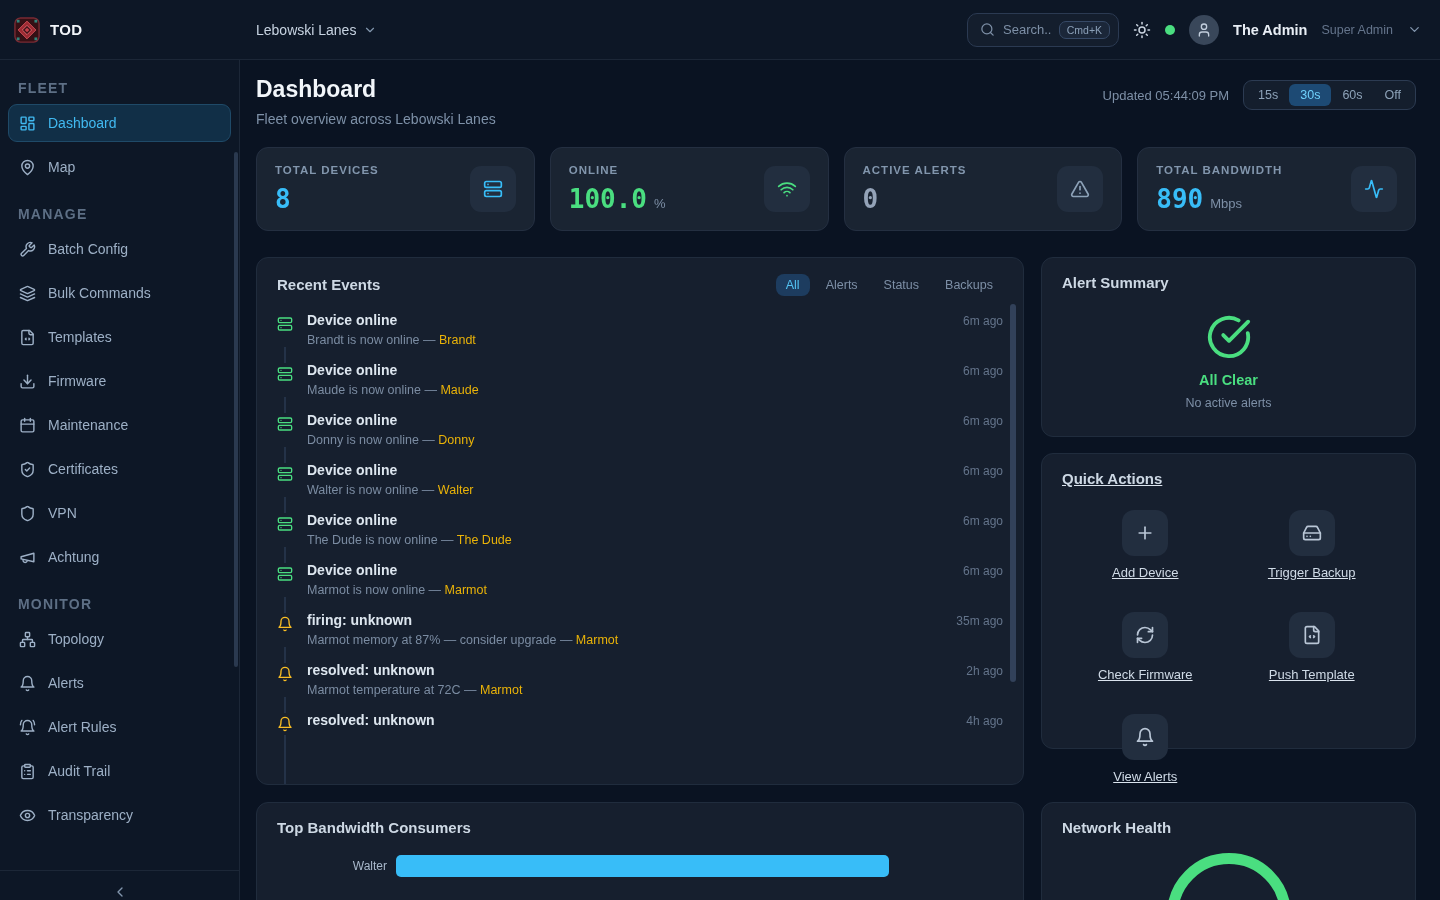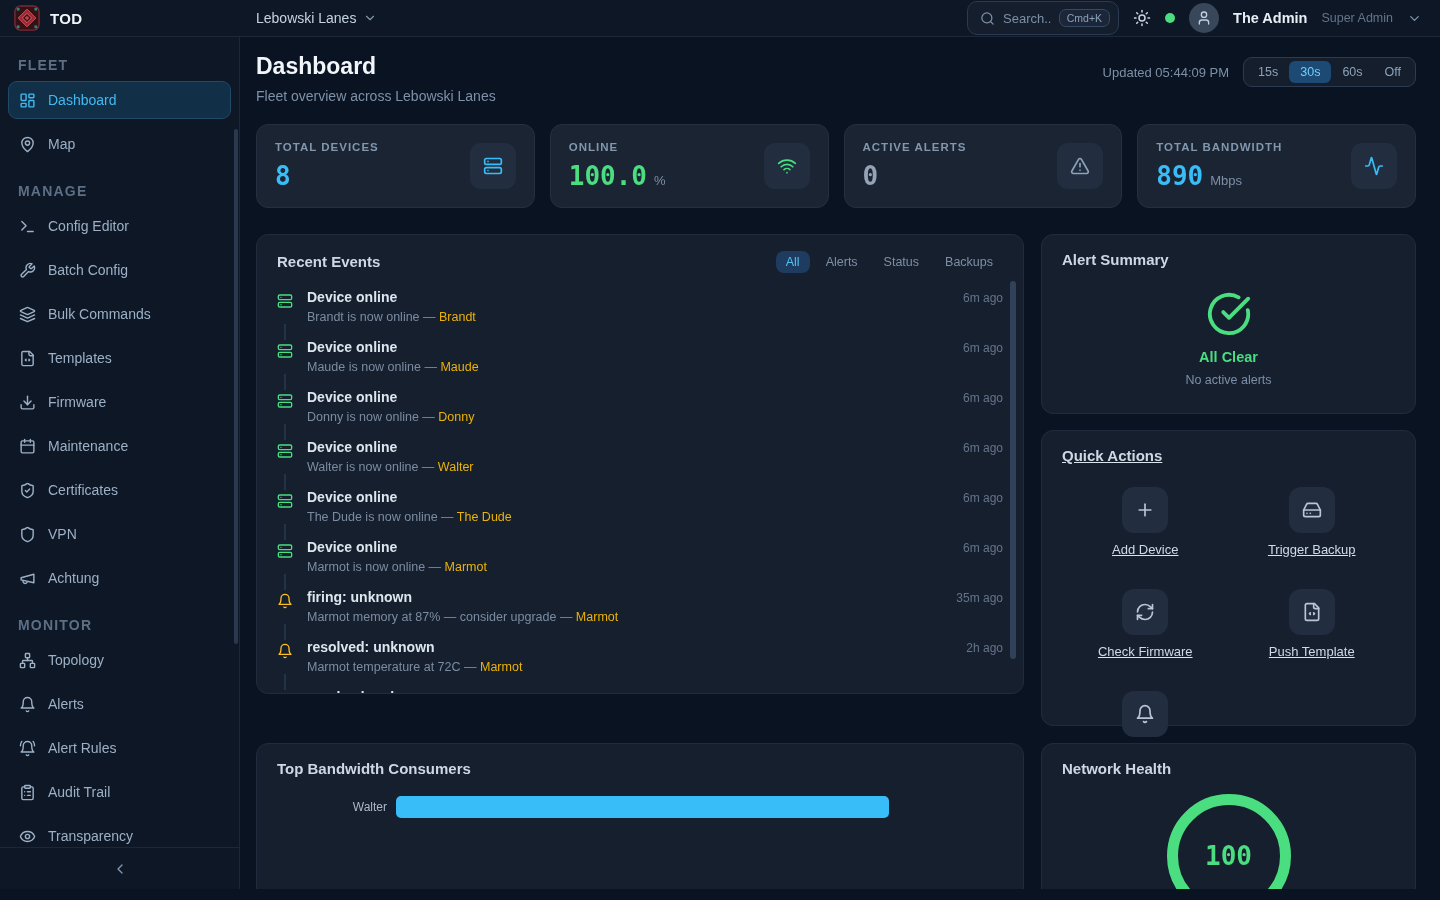--- a/index.html
+++ b/index.html
@@ -5,21 +5,21 @@
   * { box-sizing: border-box; margin: 0; padding: 0; }
   html,body { width:1440px; height:900px; overflow:hidden; }
   body {
     background:#0a1322;
     font-family:"Liberation Sans", sans-serif;
     color:#dbe4ee;
   }
   svg { display:block; }
 
   
-  .topbar { height:37px; display:flex; align-items:center; background:#0d1726; border-bottom:1px solid #1c2737; }
+  .topbar { height:60px; display:flex; align-items:center; background:#0d1726; border-bottom:1px solid #1c2737; }
   .brand { width:240px; flex:none; display:flex; align-items:center; gap:10px; padding-left:14px; }
   .logo { width:26px; height:26px; border-radius:6px; }
   .brand-name { font-weight:700; font-size:15px; color:#f1f5f9; letter-spacing:.3px; }
   .org { display:flex; align-items:center; gap:7px; margin-left:16px; color:#c7d3e1; font-size:14px; cursor:pointer; }
   .org svg { width:14px; height:14px; color:#8296ad; }
   .topbar-right { margin-left:auto; display:flex; align-items:center; gap:14px; padding-right:18px; }
   .search { display:flex; align-items:center; gap:8px; height:34px; width:152px; border:1px solid #2b3a52; background:#141e2d; border-radius:10px; padding:0 8px 0 12px; }
   .search svg { width:15px; height:15px; color:#7d8fa6; flex:none; }
   .search input { background:transparent; border:none; outline:none; color:#aebdcf; font-size:13px; width:100%; min-width:0; font-family:inherit; }
   .search input::placeholder { color:#7d8fa6; }
@@ -63,21 +63,21 @@
   .stat-unit { font-size:13px; color:#7d8fa6; }
   .v-blue{color:#38bdf8} .v-green{color:#4ade80} .v-gray{color:#94a3b8}
   .i-blue{color:#38bdf8} .i-green{color:#4ade80} .i-gray{color:#8da2b8} .i-amber{color:#fbbf24}
   .stat-chip { width:46px; height:46px; border-radius:11px; background:#222e3f; display:flex; align-items:center; justify-content:center; }
   .stat-chip svg { width:20px; height:20px; }
 
   .grid { display:grid; grid-template-columns:1fr 375px; gap:17px; margin-top:26px; }
   .panel { background:#161f2e; border:1px solid #202c3d; border-radius:12px; padding:16px 20px; position:relative; }
   .panel-title { font-size:15px; font-weight:600; color:#cdd8e4; }
 
-  .events-panel { height:460px; align-self:start; overflow:hidden; }
+  .events-panel { height:528px; align-self:start; overflow:hidden; }
   .events-head { display:flex; justify-content:space-between; align-items:center; }
   .filters { display:flex; gap:6px; align-items:center; }
   .filter-pill { font-size:12.5px; color:#7d8fa6; padding:4px 10px; border-radius:8px; background:transparent; border:none; cursor:pointer; font-family:inherit; }
   .filter-pill.active { background:#1d3c5f; color:#53c2f2;text-align:right; }
   .events-list { position:relative; margin-top:16px; }
   .timeline { position:absolute; left:7px; top:8px; height:600px; width:2px; background:#243248; }
   .event-row { display:flex; gap:14px; margin-bottom:15px; position:relative; }
   .event-icon { width:16px; flex:none; background:#161f2e; z-index:1; padding:3px 0; margin-top:1px; }
   .event-icon svg { width:16px; height:16px; }
   .event-body { flex:1; min-width:0; }
@@ -195,27 +195,20 @@
         <div class="nav-item">
           <svg viewBox="0 0 24 24" fill="none" stroke="currentColor" stroke-width="2" stroke-linecap="round" stroke-linejoin="round">
             <path d="M20 10c0 6-8 12-8 12s-8-6-8-12a8 8 0 0 1 16 0Z"></path>
             <circle cx="12" cy="10" r="3"></circle>
           </svg>
           <span>Map</span>
         </div>
         <div class="nav-label">MANAGE</div>
         <div class="nav-item">
           <svg viewBox="0 0 24 24" fill="none" stroke="currentColor" stroke-width="2" stroke-linecap="round" stroke-linejoin="round">
-            <polyline points="4 17 10 11 4 5"></polyline>
-            <line x1="12" y1="19" x2="20" y2="19"></line>
-          </svg>
-          <span>Config Editor</span>
-        </div>
-        <div class="nav-item">
-          <svg viewBox="0 0 24 24" fill="none" stroke="currentColor" stroke-width="2" stroke-linecap="round" stroke-linejoin="round">
             <path d="M14.7 6.3a1 1 0 0 0 0 1.4l1.6 1.6a1 1 0 0 0 1.4 0l3.77-3.77a6 6 0 0 1-7.94 7.94l-6.91 6.91a2.12 2.12 0 0 1-3-3l6.91-6.91a6 6 0 0 1 7.94-7.94l-3.76 3.76z"></path>
           </svg>
           <span>Batch Config</span>
         </div>
         <div class="nav-item">
           <svg viewBox="0 0 24 24" fill="none" stroke="currentColor" stroke-width="2" stroke-linecap="round" stroke-linejoin="round">
             <path d="M12.83 2.18a2 2 0 0 0-1.66 0L2.6 6.08a1 1 0 0 0 0 1.83l8.58 3.91a2 2 0 0 0 1.66 0l8.58-3.9a1 1 0 0 0 0-1.83Z"></path>
             <path d="m22 17.65-9.17 4.16a2 2 0 0 1-1.66 0L2 17.65"></path>
             <path d="m22 12.65-9.17 4.16a2 2 0 0 1-1.66 0L2 12.65"></path>
           </svg>

